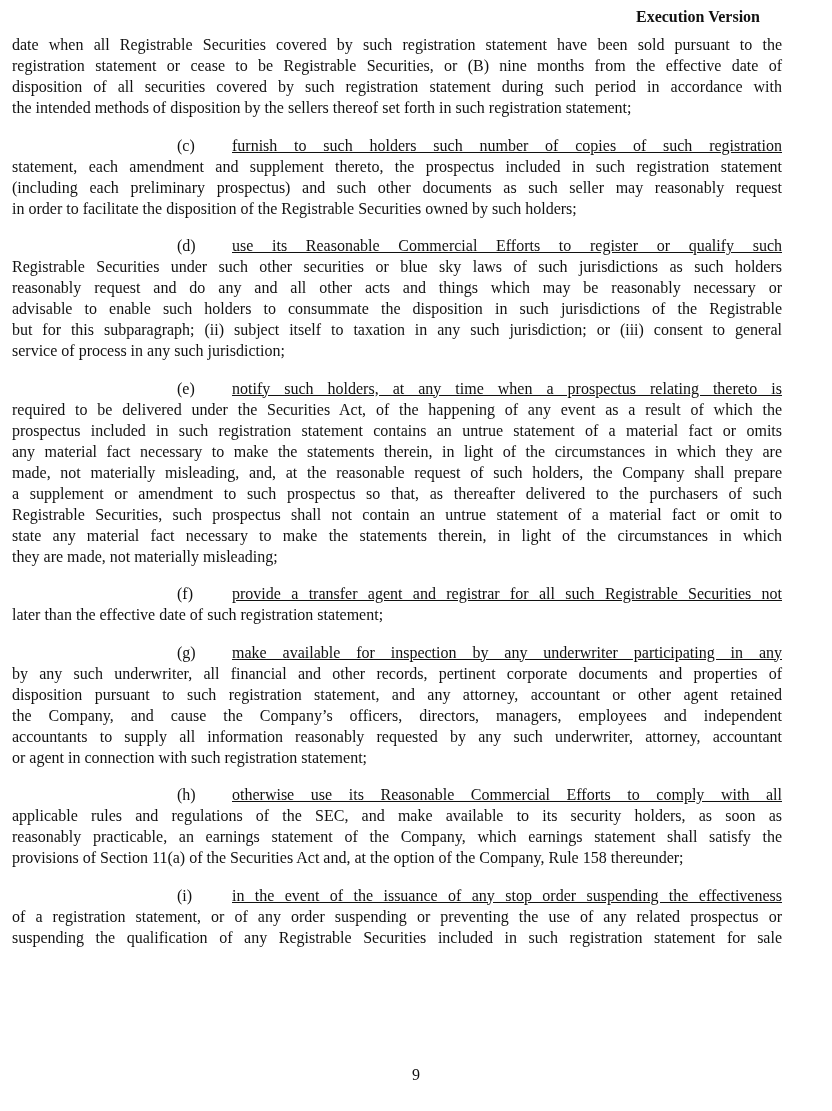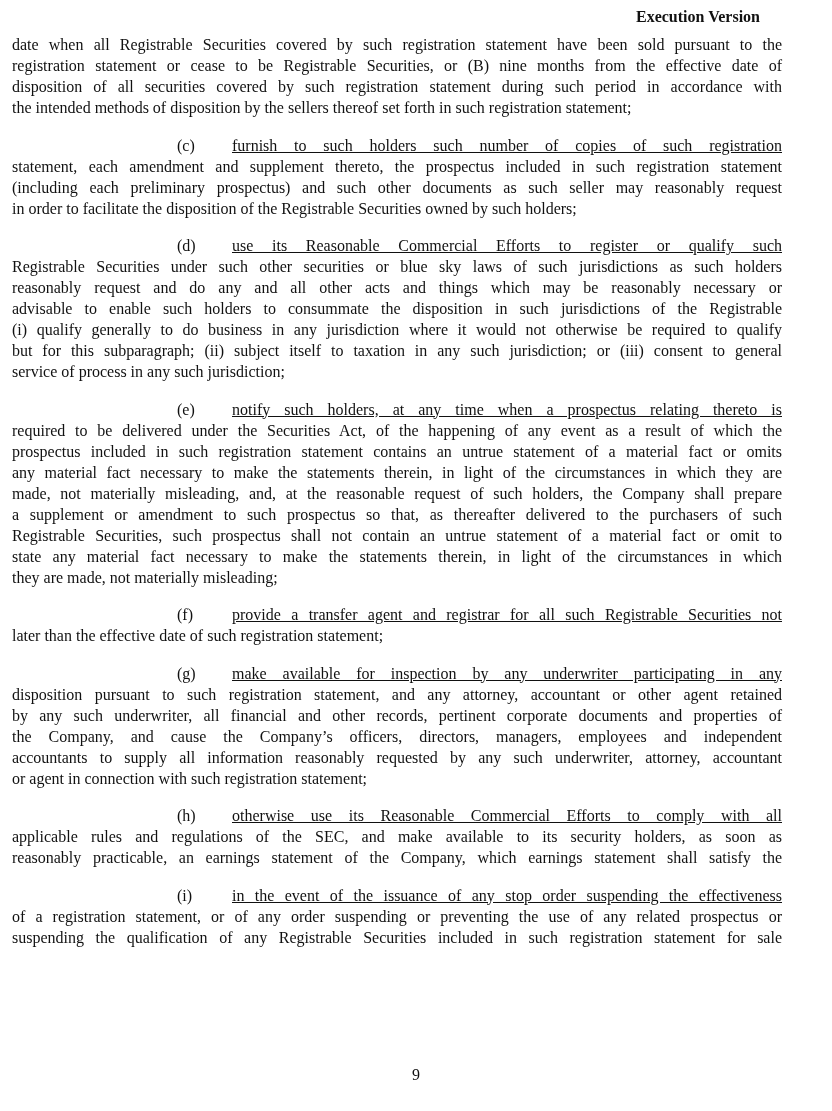--- a/index.html
+++ b/index.html
@@ -39,21 +39,20 @@
       <span class="line last">in order to facilitate the disposition of the Registrable Securities owned by such holders;</span>
     </div>
     <div class="para">
       <div class="line first">
         <span class="lbl">(d)</span>
         <span class="rest">use its Reasonable Commercial Efforts to register or qualify such</span>
       </div>
       <span class="line">Registrable Securities under such other securities or blue sky laws of such jurisdictions as such holders</span>
       <span class="line">reasonably request and do any and all other acts and things which may be reasonably necessary or</span>
       <span class="line">advisable to enable such holders to consummate the disposition in such jurisdictions of the Registrable</span>
-      <span class="line">(i) qualify generally to do business in any jurisdiction where it would not otherwise be required to qualify</span>
       <span class="line">but for this subparagraph; (ii) subject itself to taxation in any such jurisdiction; or (iii) consent to general</span>
       <span class="line last">service of process in any such jurisdiction;</span>
     </div>
     <div class="para">
       <div class="line first">
         <span class="lbl">(e)</span>
         <span class="rest">notify such holders, at any time when a prospectus relating thereto is</span>
       </div>
       <span class="line">required to be delivered under the Securities Act, of the happening of any event as a result of which the</span>
       <span class="line">prospectus included in such registration statement contains an untrue statement of a material fact or omits</span>
@@ -69,33 +68,34 @@
         <span class="lbl">(f)</span>
         <span class="rest">provide a transfer agent and registrar for all such Registrable Securities not</span>
       </div>
       <span class="line last">later than the effective date of such registration statement;</span>
     </div>
     <div class="para">
       <div class="line first">
         <span class="lbl">(g)</span>
         <span class="rest">make available for inspection by any underwriter participating in any</span>
       </div>
+      <span class="line">by any such underwriter, all financial and other records, pertinent corporate documents and properties of</span>
       <span class="line">disposition pursuant to such registration statement, and any attorney, accountant or other agent retained</span>
-      <span class="line">by any such underwriter, all financial and other records, pertinent corporate documents and properties of</span>
       <span class="line">the Company, and cause the Company’s officers, directors, managers, employees and independent</span>
       <span class="line">accountants to supply all information reasonably requested by any such underwriter, attorney, accountant</span>
       <span class="line last">or agent in connection with such registration statement;</span>
     </div>
     <div class="para">
       <div class="line first">
         <span class="lbl">(h)</span>
         <span class="rest">otherwise use its Reasonable Commercial Efforts to comply with all</span>
       </div>
       <span class="line">applicable rules and regulations of the SEC, and make available to its security holders, as soon as</span>
       <span class="line">reasonably practicable, an earnings statement of the Company, which earnings statement shall satisfy the</span>
+      <span class="line last">provisions of Section 11(a) of the Securities Act and, at the option of the Company, Rule 158 thereunder;</span>
     </div>
     <div class="para">
       <div class="line first">
         <span class="lbl">(i)</span>
         <span class="rest">in the event of the issuance of any stop order suspending the effectiveness</span>
       </div>
       <span class="line">of a registration statement, or of any order suspending or preventing the use of any related prospectus or</span>
       <span class="line">suspending the qualification of any Registrable Securities included in such registration statement for sale</span>
     </div>
   </div>

